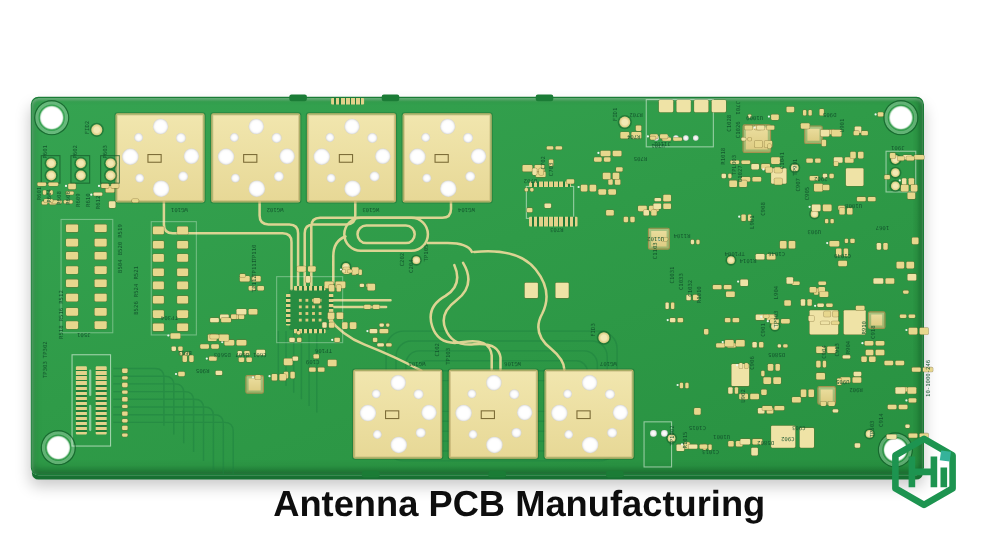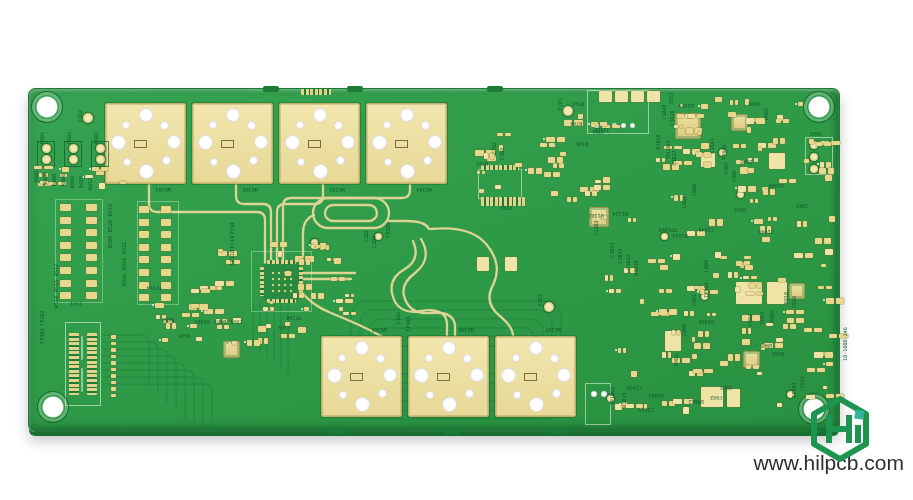--- a/index.html
+++ b/index.html
@@ -757,21 +757,21 @@
       <div class="silk" style="left: 766px; top: 290px; transform: rotate(-90deg) scale(0.85);">C914</div>
       <div class="silk" style="left: 648px; top: 238px; transform: rotate(-90deg) scale(0.85);">C906</div>
       <div class="silk" style="left: 640px; top: 268px; transform: rotate(-90deg) scale(0.85);">U902</div>
       <div class="silk" style="left: 608px; top: 318px; transform: rotate(180deg) scale(0.85);">C1013</div>
       <div class="silk" style="left: 618px; top: 304px; transform: rotate(180deg) scale(0.85);">U1001</div>
       <div class="silk" style="left: 596px; top: 296px; transform: rotate(180deg) scale(0.85);">C1015</div>
       <div class="silk" style="left: 586px; top: 308px; transform: rotate(-90deg) scale(0.85);">R1015</div>
       <div class="silk" style="left: 572px; top: 304px; transform: rotate(-90deg) scale(0.85);">TP1002</div>
       <div class="silk" style="left: 796px; top: 252px; transform: rotate(-90deg) scale(0.85);">10-1000-246</div>
     </div>
-  <div id="watermark">www.hilpcb.com</div>
+  <div id="caption">Antenna PCB Manufacturing</div>
   <svg id="logo" width="80" height="72" viewBox="0 0 80 72">
     <g fill="none" stroke-linejoin="round" stroke-linecap="butt">
       <polygon id="lg-hex" points="34,4 60,19 60,49 34,64 8,49 8,19" stroke-width="6" stroke="#1d9450"></polygon>
       <path id="lg-h" d="M23,20 V48 M43,20 V48 M23,34 H43" stroke-width="6" stroke="#1d9450"></path>
       <path id="lg-i" d="M52,30 V48" stroke-width="6" stroke="#1d9450"></path>
       <rect id="lg-dot" x="49" y="15" width="9" height="9" transform="rotate(8 53 19)" fill="#35b39a"></rect>
     </g>
   </svg>
 </div>
 

